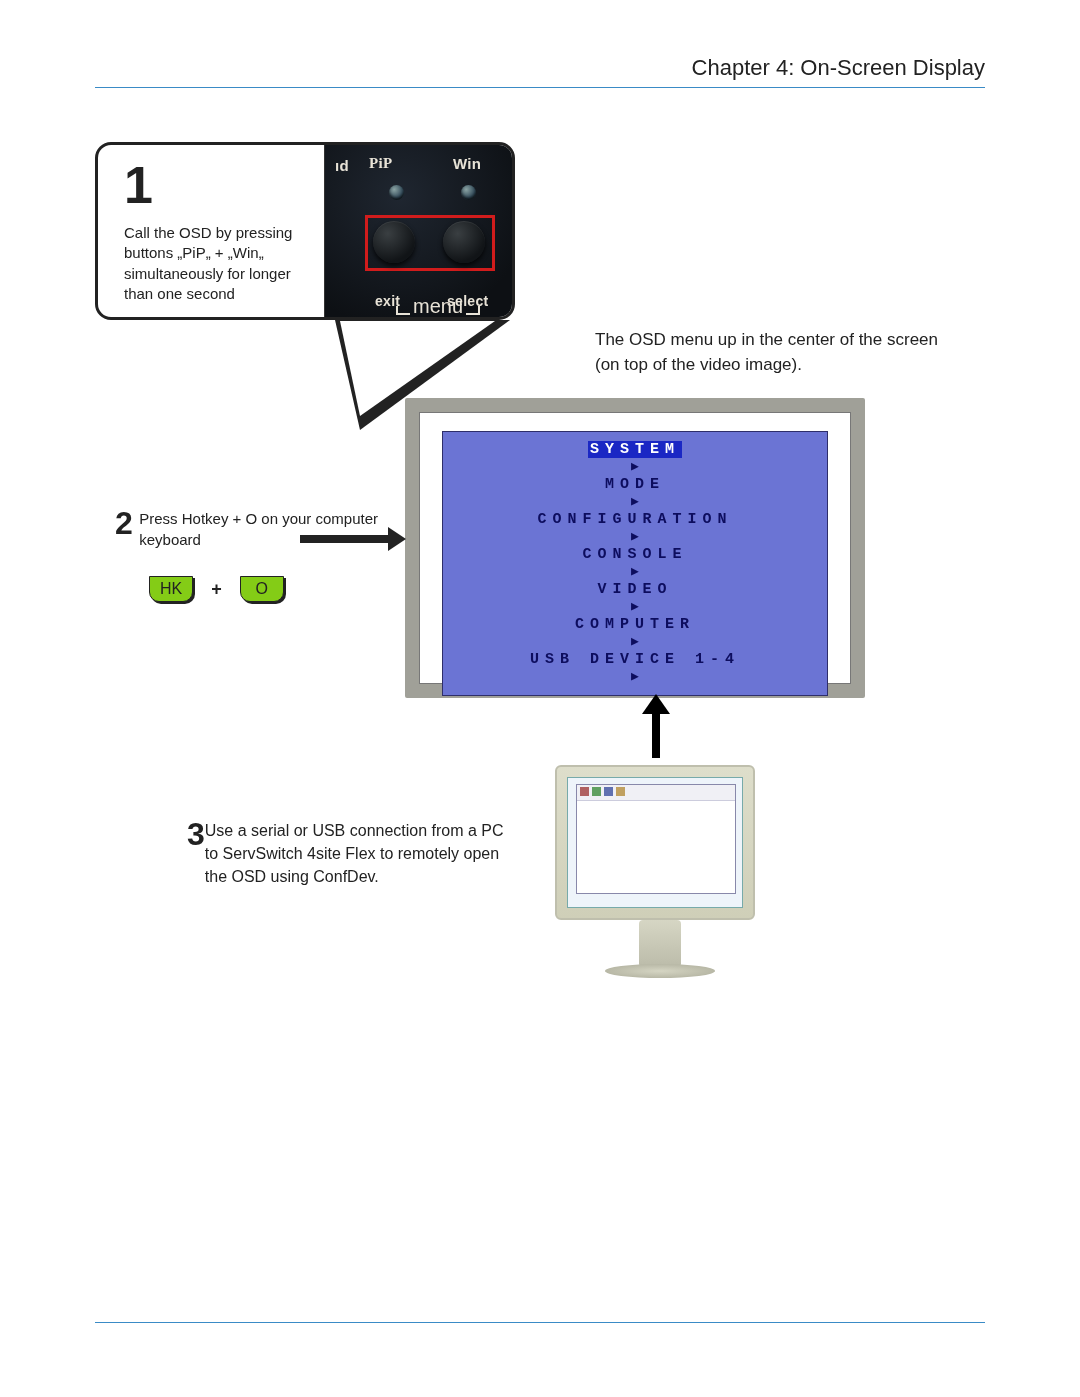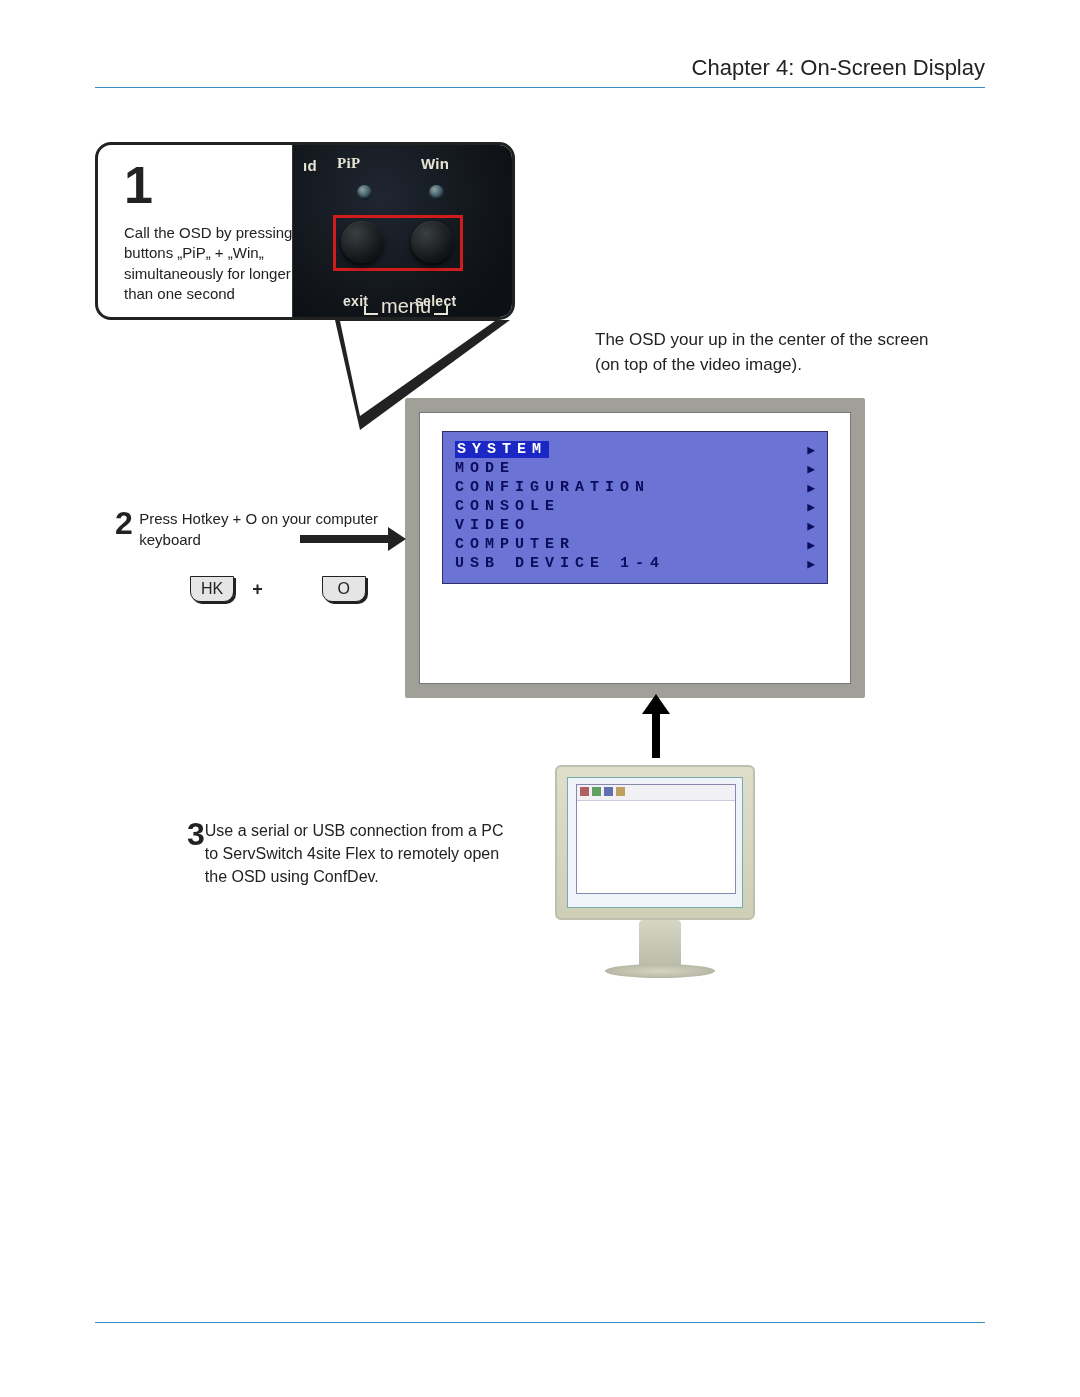--- a/index.html
+++ b/index.html
@@ -54,21 +54,21 @@
   }
   .step1-desc {
     font-size: 15px;
     margin-top: 12px;
     line-height: 1.35;
   }
   .device-photo {
     position: absolute;
     right: 0;
     top: 0;
-    width: 220px;
+    width: 188px;
     height: 172px;
     background: radial-gradient(circle at 40% 30%, #1f2630 0%, #0d1014 80%);
     border-left: 1px solid #333;
   }
   .dp-label {
     position: absolute;
     color: #e8e3d7;
     font-size: 15px;
     font-weight: 600;
     letter-spacing: 0.3px;
@@ -140,41 +140,41 @@
     margin: 18px 22px 0 22px;
     background: #6b74d4;
     border: 1px solid #2e2e6a;
     padding: 8px 12px 10px 12px;
     font-family: "Courier New", monospace;
     font-weight: bold;
     font-size: 15px;
     color: #0d0d5e;
     letter-spacing: 6px;
   }
-  .osd-row { display:flex; justify-content:space-between; align-items:center; padding:1px 0; }
+  .osd-row { display:flex; justify-content:space-between; align-items:center; padding:1px 0;flex-direction:column; }
   .osd-row .arr { letter-spacing:0; font-size:13px; color:#0d0d5e;}
   .osd-row.first span.lbl { background:#1a27c4; color:#fff; padding:0 2px; }
 
   
   .step2 {
     position: absolute;
     left: 115px; top: 505px;
     width: 270px;
   }
   .step2-row { display:flex; align-items:flex-start; }
   .step2-num { font-size:32px; font-weight:700; width:30px; }
   .step2-text { font-size:15px; line-height:1.4; padding-top:3px; }
   .keycaps { margin-top:26px; margin-left:34px; display:flex; align-items:center; gap:18px; font-size:17px;}
   .keycap {
     display:inline-block; min-width:44px; text-align:center;
     padding: 3px 10px 3px 10px;
     border: 1.5px solid #222;
     border-radius: 0 0 10px 10px;
     box-shadow: 2px 2px 0 #222;
-    font-size:16px; background:#e5e5e5;margin-left:41px;
+    font-size:16px; background:#84cc16;
   }
   .plus { font-weight:700; font-size:18px; }
   .arrow2 {
     position:absolute; left:300px; top:535px; width:90px; height:8px;
     background:#222;
   }
   .arrow2:after {
     content:""; position:absolute; right:-16px; top:-8px;
     border-left:18px solid #222; border-top:12px solid transparent; border-bottom:12px solid transparent;
   }
@@ -263,21 +263,21 @@
       <div class="dp-knob dp-knob1"></div>
       <div class="dp-knob dp-knob2"></div>
       <div class="dp-menu">menu</div>
       <div class="dp-label dp-exit">exit</div>
       <div class="dp-label dp-select">select</div>
     </div>
   </div>
   <div class="pointer1"></div>
   <div class="pointer1-inner"></div>
 
-  <div class="osd-note">The OSD your up in the center of the screen (on top of the video image).</div>
+  <div class="osd-note">The OSD menu up in the center of the screen (on top of the video image).</div>
 
   <div class="monitor">
     <div class="monitor-inner">
       <div class="osd-panel">
         <div class="osd-row first">
             <span class="lbl">SYSTEM</span>
             <span class="arr">▶</span>
           </div>
         <div class="osd-row">
             <span class="lbl">MODE</span>

